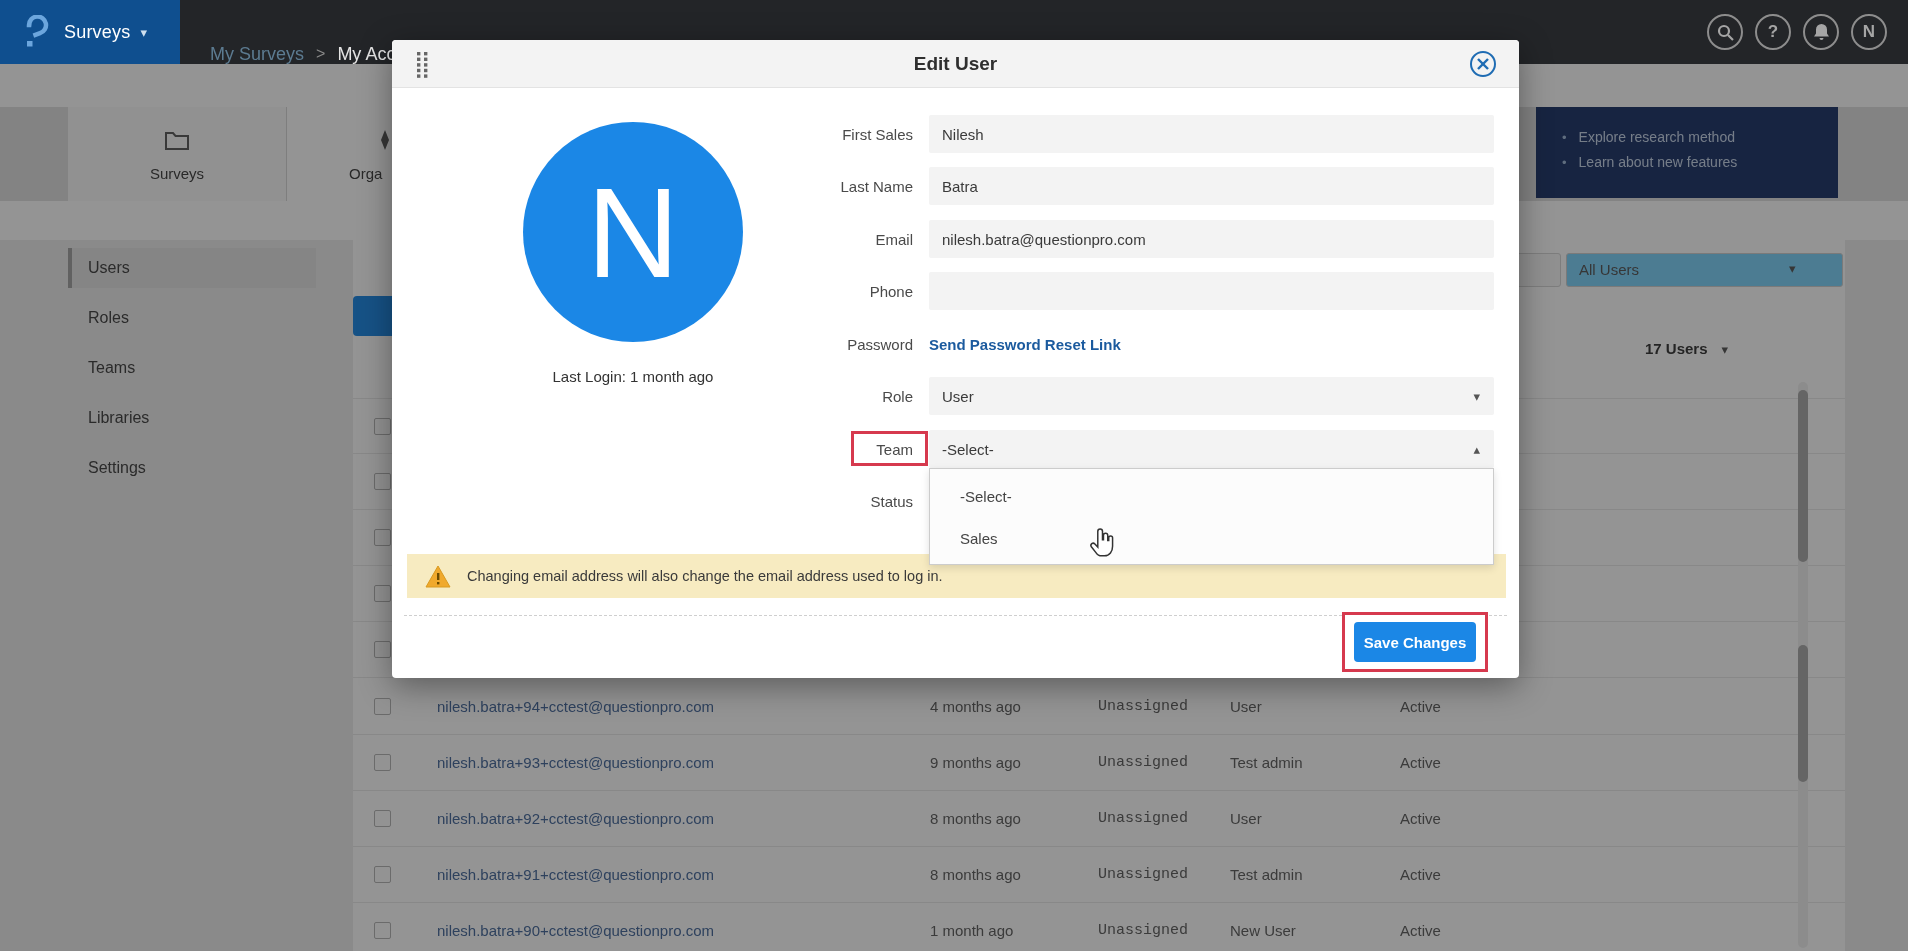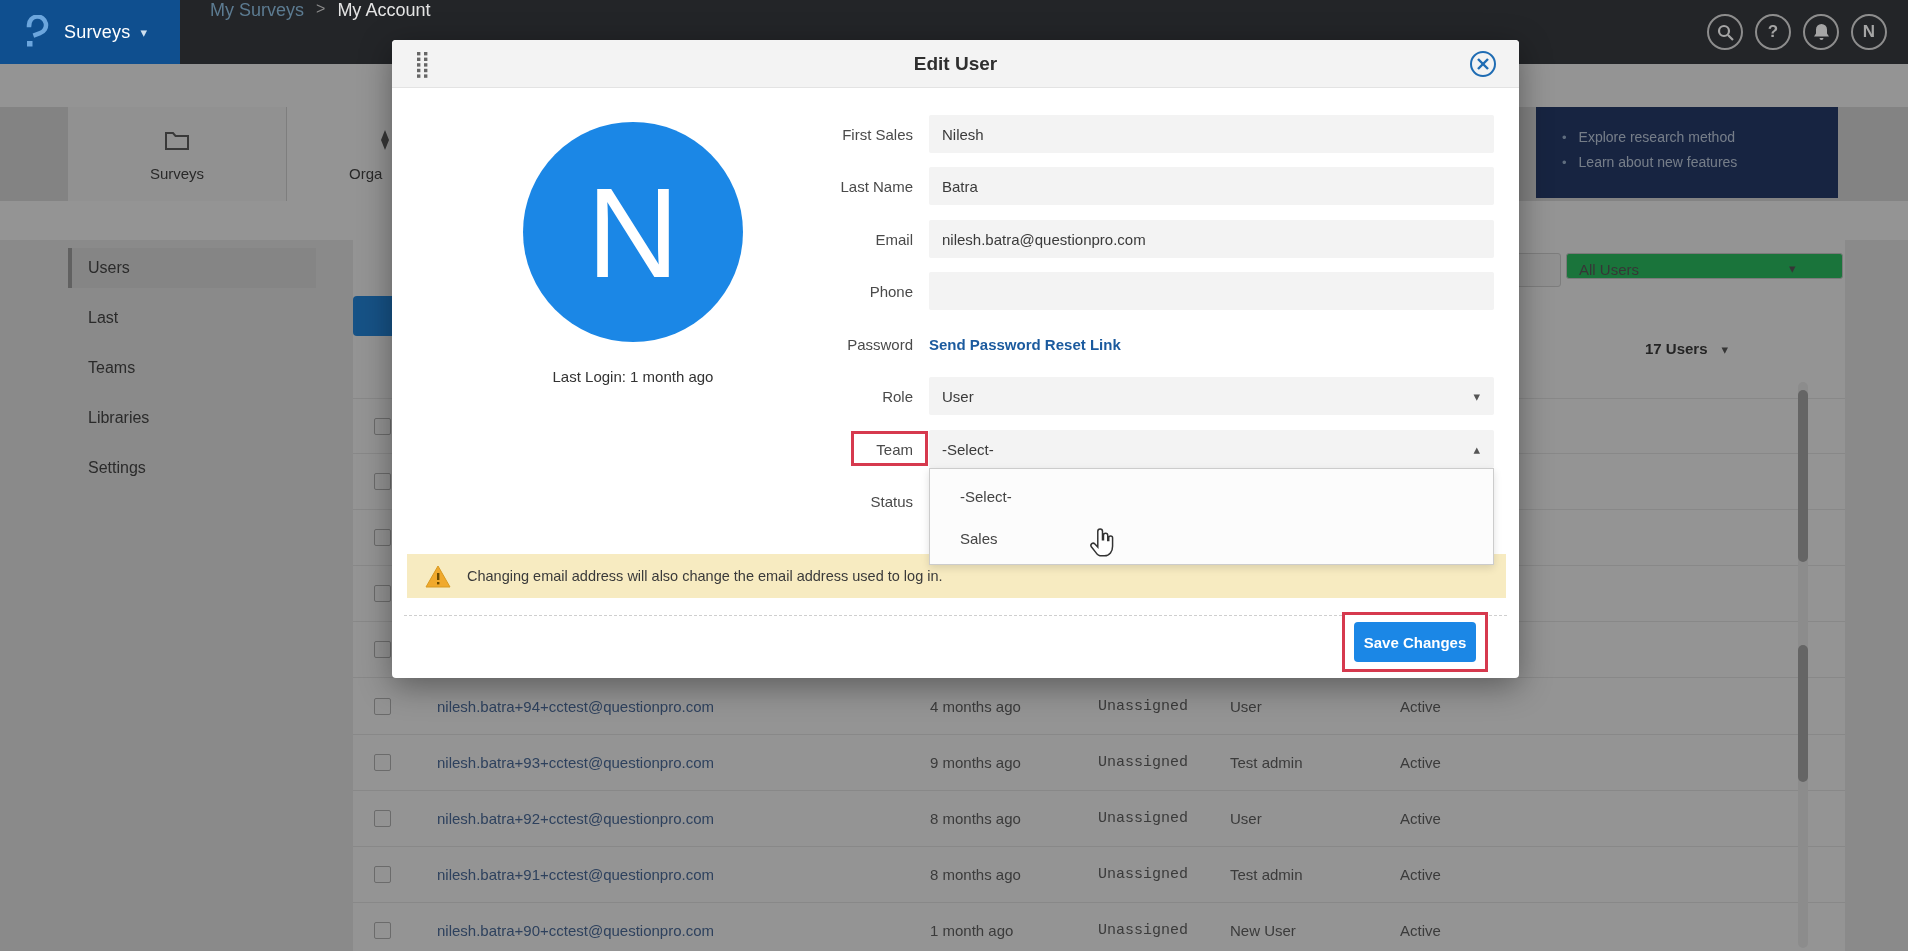--- a/index.html
+++ b/index.html
@@ -6,21 +6,21 @@
   html,body { width:1908px; height:951px; overflow:hidden; }
   body { font-family:"Liberation Sans","DejaVu Sans",sans-serif; background:#ededed; }
   .page { position:relative; width:1908px; height:951px; overflow:hidden; background:#ededed; }
 
   
   .navbar { position:absolute; top:0; left:0; width:1908px; height:64px; background:#232528; z-index:5; }
   .logo-box { position:absolute; top:0; left:0; width:180px; height:64px; background:#0f4f8f; display:flex; align-items:center; }
   .logo-glyph { position:absolute; left:22px; top:15px; }
   .logo-label { position:absolute; left:64px; top:0; height:64px; display:flex; align-items:center; color:#ffffff; font-size:18px; letter-spacing:.2px; }
   .logo-caret { color:#cfe0ef; font-size:13px; margin-left:10px; }
-  .breadcrumb { position:absolute; left:210px; top:0; height:76px; display:flex; align-items:flex-start; font-size:18px; }
+  .breadcrumb { position:absolute; left:210px; top:16px; height:76px; display:flex; align-items:center; font-size:18px; }
   .bc-parent { color:#5c7b91; }
   .bc-sep { color:#8a8a8a; margin:0 12px; font-size:16px; }
   .bc-current { color:#e4e4e4; }
   .nav-icons { position:absolute; right:21px; top:14px; display:flex; gap:12px; }
   .nav-circle { width:36px; height:36px; border:2px solid #8d8d8d; border-radius:50%; display:flex; align-items:center; justify-content:center; color:#a5a5a5; font-size:17px; font-weight:bold; }
 
   
   .band-top { position:absolute; top:64px; left:0; width:1908px; height:43px; background:#ffffff; }
   .tabs-strip { position:absolute; top:107px; left:0; width:1908px; height:94px; background:#e0e0e0; }
   .band-below-tabs { position:absolute; top:201px; left:0; width:1908px; height:39px; background:#ffffff; }
@@ -36,21 +36,21 @@
   .promo-item { display:flex; align-items:center; margin-bottom:9px; }
   .promo-bullet { color:#9fb8d8; font-size:13px; margin-right:12px; }
   .promo-text { color:#c7d6ea; font-size:14px; }
 
   .sidebar { position:absolute; left:68px; top:248px; width:248px; }
   .side-item { position:relative; height:40px; display:flex; align-items:center; padding-left:20px; font-size:16px; color:#3f3f3f; margin-bottom:10px; }
   .side-item.active { background:#e4e4e4; border-left:4px solid #a3a3a3; padding-left:16px; }
 
   .card { position:absolute; left:353px; top:240px; width:1492px; height:711px; background:#ffffff; }
   .frag-search { position:absolute; left:1117px; top:13px; width:91px; height:34px; background:#f7f7f7; border:1px solid #d5d5d5; border-radius:3px; }
-  .select-allusers { position:absolute; left:1213px; top:13px; width:277px; height:26px; background:#22c55e; border:1px solid #cfcfcf; border-radius:3px; font-size:15px; color:#555; }
+  .select-allusers { position:absolute; left:1213px; top:13px; width:277px; height:34px; background:#7dd3fc; border:1px solid #cfcfcf; border-radius:3px; font-size:15px; color:#555; }
   .select-allusers .sel-text { position:absolute; left:12px; top:7px; }
   .select-allusers .sel-caret { position:absolute; left:222px; top:7px; color:#555; font-size:13px; }
   .count-box { position:absolute; left:1292px; top:100px; font-size:15px; color:#333; font-weight:bold; }
   .count-caret { color:#555; font-weight:normal; margin-left:14px; font-size:13px; }
   .frag-bluebtn { position:absolute; left:0px; top:56px; width:60px; height:40px; background:#1b87e6; border-radius:4px; }
 
   .row { position:absolute; left:0; width:1492px; height:56px; border-bottom:1px solid #e9e9e9; }
   .row .cell { position:absolute; top:0; height:100%; display:flex; align-items:center; font-size:15px; color:#5d5d5d; }
   .checkbox { position:absolute; left:21px; top:19px; width:17px; height:17px; border:1.5px solid #b4b4b4; border-radius:2px; background:#fdfdfd; }
   .c-email { left:84px; color:#46699c !important; }
@@ -139,21 +139,21 @@
       <span class="promo-bullet">•</span>
       <span class="promo-text">Learn about new features</span>
     </div>
   </div>
 
   <div class="sidebar">
     <div class="side-item active">
         <span>Users</span>
       </div>
     <div class="side-item">
-        <span>Last</span>
+        <span>Roles</span>
       </div>
     <div class="side-item">
         <span>Teams</span>
       </div>
     <div class="side-item">
         <span>Libraries</span>
       </div>
     <div class="side-item">
         <span>Settings</span>
       </div>

